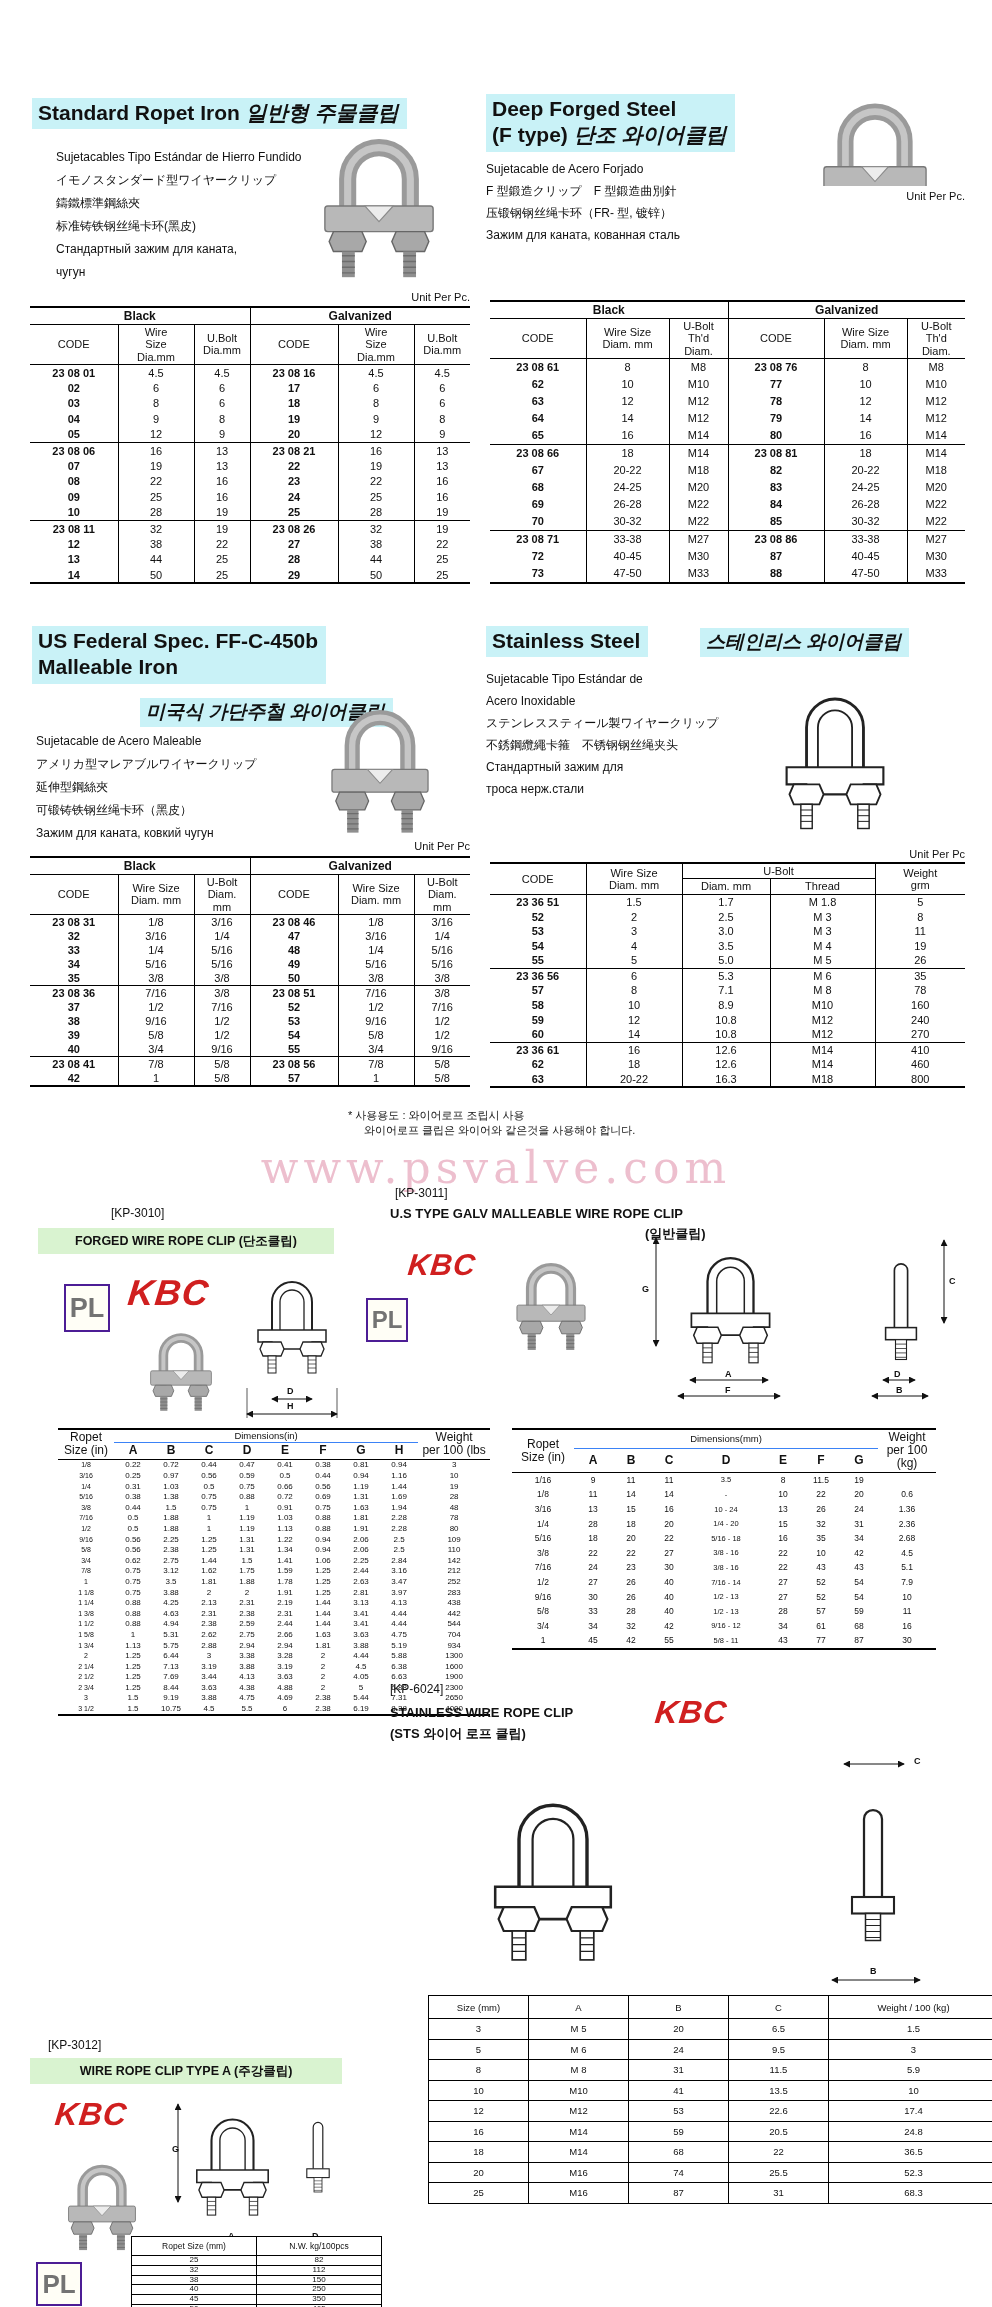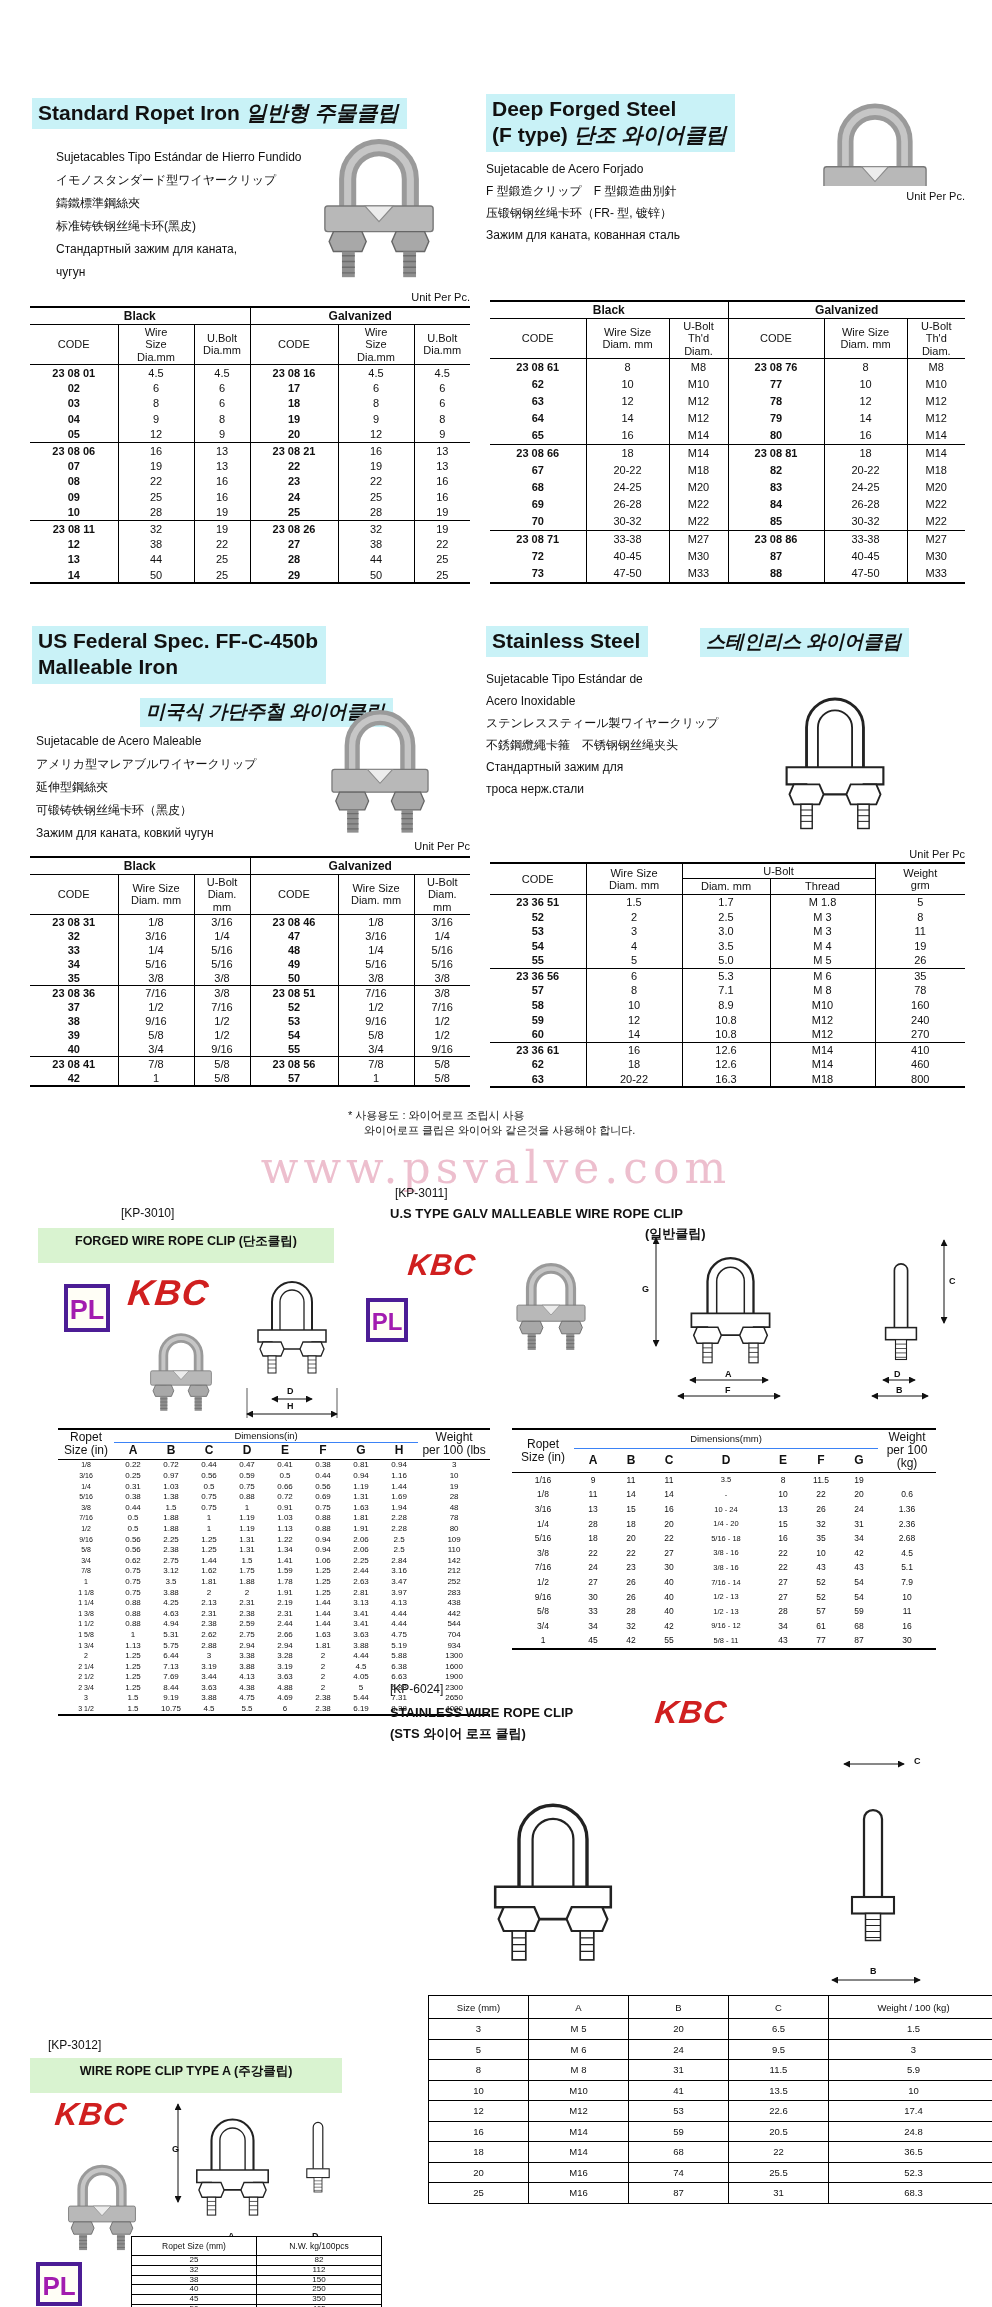--- a/index.html
+++ b/index.html
@@ -14,27 +14,27 @@
   .sec-title.small{font-size:19px;}
   
   .desc{position:absolute;font-size:12px;line-height:23px;}
   .unit{position:absolute;font-size:11px;text-align:right;}
   .footnote{position:absolute;left:348px;top:1108px;font-size:11px;line-height:15px;}
   .footnote div:nth-child(2){margin-left:16px;}
   .watermark{position:absolute;left:0;top:1142px;width:992px;text-align:center;
              font-family:"DejaVu Serif",serif;font-size:44px;letter-spacing:5px;color:#eab4c6;opacity:.85;}
   
   .kp{position:absolute;font-size:12px;}
-  .band{position:absolute;background:#d9f3d0;font-size:12.5px;font-weight:600;text-align:center;height:35px;line-height:26px;}
+  .band{position:absolute;background:#d9f3d0;font-size:12.5px;font-weight:600;text-align:center;height:26px;line-height:26px;}
   .ustitle{position:absolute;font-size:13px;font-weight:bold;line-height:20px;}
   .ustitle div:nth-child(2){margin-left:255px;}
   .ststitle{position:absolute;font-size:13px;font-weight:bold;line-height:21px;}
   
   .kbc{position:absolute;color:#d01f1f;font-weight:bold;font-style:italic;transform:skewX(-6deg);letter-spacing:1px;}
-  .pl{position:absolute;border:4px solid #4c1d95;color:#a21caf;font-weight:bold;text-align:center;background:#fffef6;box-sizing:border-box;}
+  .pl{position:absolute;border:2px solid #4c1d95;color:#737373;font-weight:bold;text-align:center;background:#fffef6;box-sizing:border-box;}
   
   table{border-collapse:collapse;table-layout:fixed;}
   .cat{position:absolute;border-top:2px solid #000;border-bottom:2px solid #000;background:#fff;}
   .cat th{font-weight:normal;white-space:pre-line;text-align:center;vertical-align:middle;padding:1px 0;}
   .cat td{text-align:center;vertical-align:middle;white-space:nowrap;overflow:hidden;padding:0;}
   .paired tr.grp th{font-weight:bold;font-size:12px;border-bottom:1.4px solid #000;}
   .paired tr.cols th{font-size:11px;border-bottom:1.8px solid #000;line-height:1.12;}
   .paired tr>*:not(:first-child){border-left:1px solid #000;}
   .paired tr.grp th:nth-child(2),.paired td:nth-child(4){border-left:1.5px solid #000;}
   .paired tbody{border-top:1.5px solid #000;}
@@ -723,21 +723,21 @@
         </tr>
       </tbody>
     </table>
 
   <div class="footnote">
     <div>* 사용용도 : 와이어로프 조립시 사용</div>
     <div>와이어로프 클립은 와이어와 같은것을 사용해야 합니다.</div>
   </div>
   <div class="watermark">www.psvalve.com</div>
 
-  <div class="kp" style="left:95px;top:1206px;padding-left:26px;">[KP-3010]</div>
+  <div class="kp" style="left:85px;top:1206px;padding-left:26px;">[KP-3010]</div>
   <div class="band" style="left:38px;top:1228px;width:296px;">FORGED WIRE ROPE CLIP (단조클립)</div>
   <div class="pl" style="left:64px;top:1284px;width:46px;height:48px;font-size:27px;line-height:44px;">PL</div>
   <div class="kbc" style="left:128px;top:1272px;font-size:36px;">KBC</div>
   <svg class="photo" style="left:130px;top:1318px;" width="102" height="100">
       <use href="#sym-clip-photo" width="102" height="100"></use>
     </svg>
   <div class="dwrap" style="left:232px;top:1256px;width:120px;height:168px;">
     <svg width="120" height="168" viewBox="0 0 120 168">
       <use href="#sym-clip-line" x="10" y="0" width="100" height="130"></use>
       <line x1="40" y1="143" x2="80" y2="143" stroke="#111" stroke-width="1" marker-start="url(#aL)" marker-end="url(#aR)"></line>

